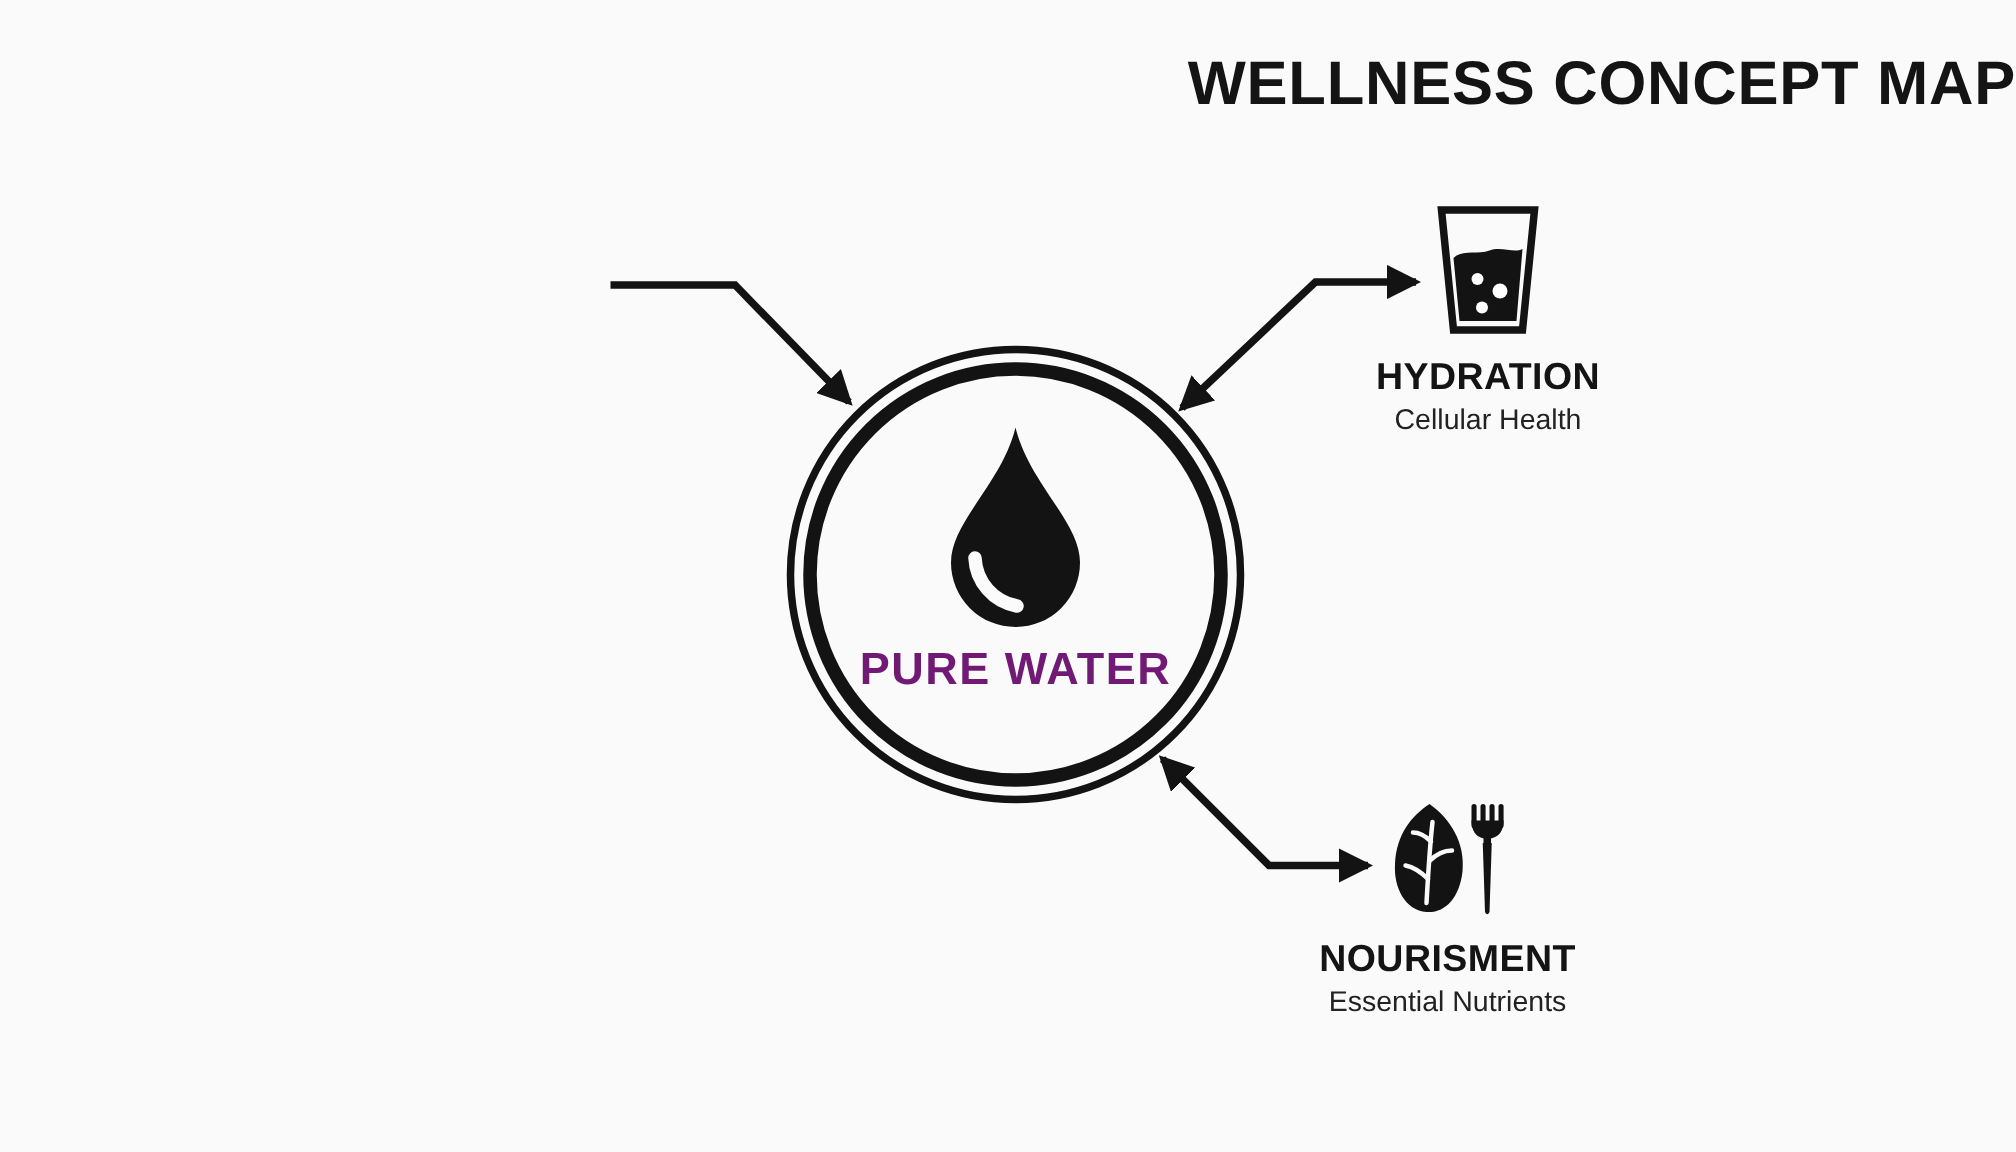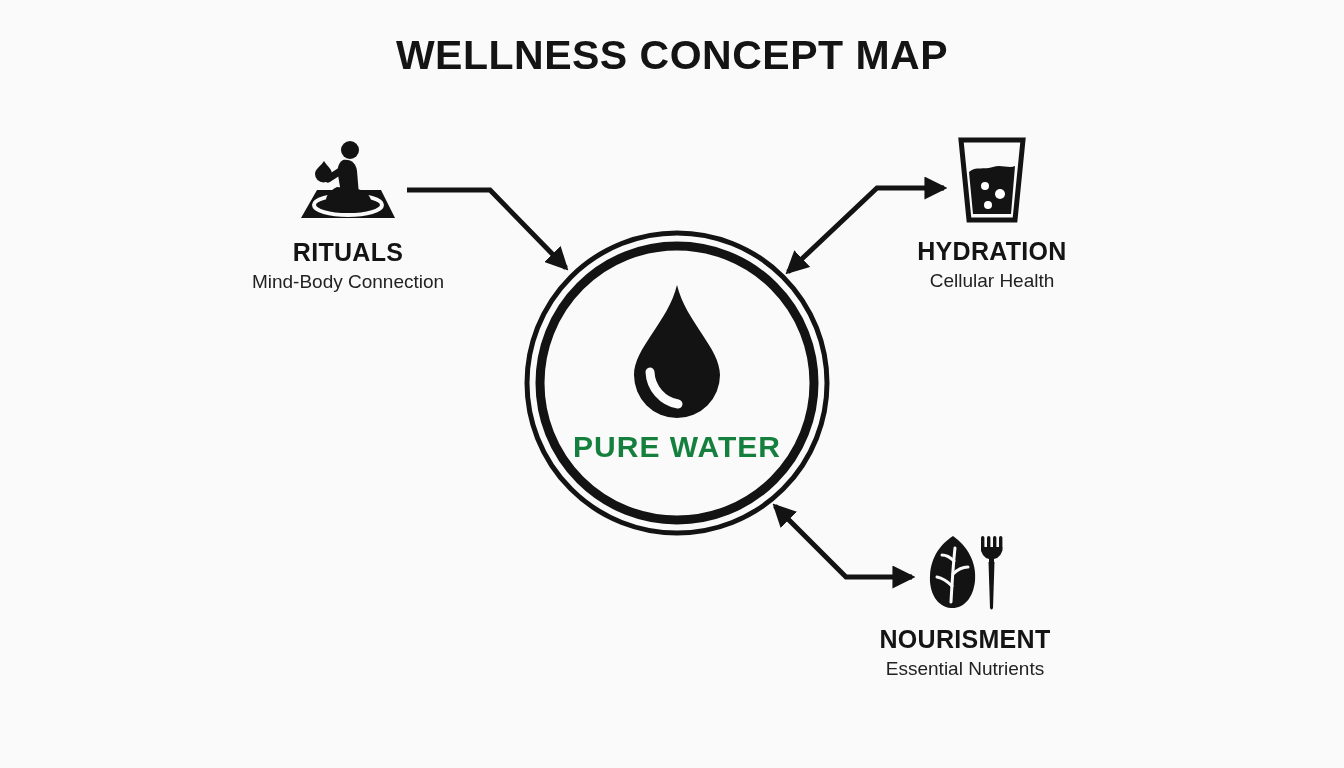--- a/index.html
+++ b/index.html
@@ -3,30 +3,30 @@
 <meta charset="utf-8">
 <style>
   html,body { margin:0; padding:0; }
   .canvas {
     position:relative; width:1344px; height:768px;
     background:#fafafa; overflow:hidden;
     font-family:"Liberation Sans", sans-serif; color:#141414;
   }
   .title {
     position:absolute; top:32px; left:0; width:100%; margin:0;
-    text-align:center; font-size:41px; font-weight:bold;
+    text-align:right; font-size:41px; font-weight:bold;
     letter-spacing:0.5px; color:#141414;
   }
   .overlay { position:absolute; left:0; top:0; }
   .arrow { stroke:#131313; stroke-width:5; fill:none; stroke-linejoin:miter; }
   .central { position:absolute; left:524px; top:230px; width:306px; height:306px; }
   .central-label {
     position:absolute; top:200px; left:0; width:100%;
     text-align:center; font-size:30px; font-weight:bold;
-    letter-spacing:1px; line-height:34px; color:#15803d;
+    letter-spacing:1px; line-height:34px; color:#701a75;
   }
   .node { position:absolute; width:260px; text-align:center; }
   .node-rituals    { left:218px; top:135px; }
   .node-hydration  { left:862px; top:136px; }
   .node-nourisment { left:835px; top:534px; }
   .node .icon { display:block; margin:0 auto; }
   .node-label {
     margin-top:13px; font-size:25px; font-weight:bold;
     line-height:29px; color:#141414; letter-spacing:0.3px;
   }
@@ -59,33 +59,20 @@
       <circle cx="153" cy="153" r="150" fill="none" stroke="#131313" stroke-width="5"></circle>
       <circle cx="153" cy="153" r="137" fill="none" stroke="#131313" stroke-width="9"></circle>
       <g>
         <path class="ink" d="M153,55 C162,92 196,118 196,145 A43,43 0 1 1 110,145 C110,118 144,92 153,55 Z"></path>
         <path d="M126,142 A34,34 0 0 0 154,174" fill="none" stroke="#fbfbfb" stroke-width="9" stroke-linecap="round"></path>
       </g>
     </svg>
     <div class="central-label">PURE WATER</div>
   </div>
 
-  <div class="node node-rituals">
-    <svg class="icon" width="110" height="90" viewBox="0 0 110 90">
-      <polygon class="ink" points="8,83 102,83 88,55 24,55"></polygon>
-      <ellipse cx="55" cy="70" rx="34" ry="10" fill="none" stroke="#fafafa" stroke-width="4"></ellipse>
-      <circle class="ink" cx="57" cy="15" r="9"></circle>
-      <path class="ink" d="M50,25 C45,28 44,34 45,40 L48,58 L66,60 L64,36 C63,29 59,24 50,25 Z"></path>
-      <line x1="52" y1="33" x2="35" y2="44" stroke="#131313" stroke-width="7" stroke-linecap="round"></line>
-      <path class="ink" d="M31,26 C34,31 39,34 39,39 A8.5,8.5 0 1 1 22,39 C22,34 28,31 31,26 Z"></path>
-      <path class="ink" d="M44,52 C36,56 32,62 33,68 C34,73 40,75 50,75 L68,75 C76,75 80,71 78,65 C76,58 70,55 64,54 Z"></path>
-    </svg>
-    <div class="node-label">RITUALS</div>
-    <div class="node-sublabel">Mind-Body Connection</div>
-  </div>
 
   <div class="node node-nourisment">
     <svg class="icon" width="76" height="78" viewBox="0 0 76 78">
       <path class="ink" d="M26,2 C40,12 50,28 48,47 C46,65 36,75 24,74 C10,73 2,58 3,42 C4,22 14,10 26,2 Z"></path>
       <g fill="none" stroke="#fafafa" stroke-width="3" stroke-linecap="round">
         <path d="M24,68 C25,50 26,32 28,14"></path>
         <path d="M25,52 C20,47 15,44 10,43"></path>
         <path d="M26,40 C31,35 36,33 41,33"></path>
         <path d="M27,27 C23,23 19,21 15,21"></path>
       </g>

